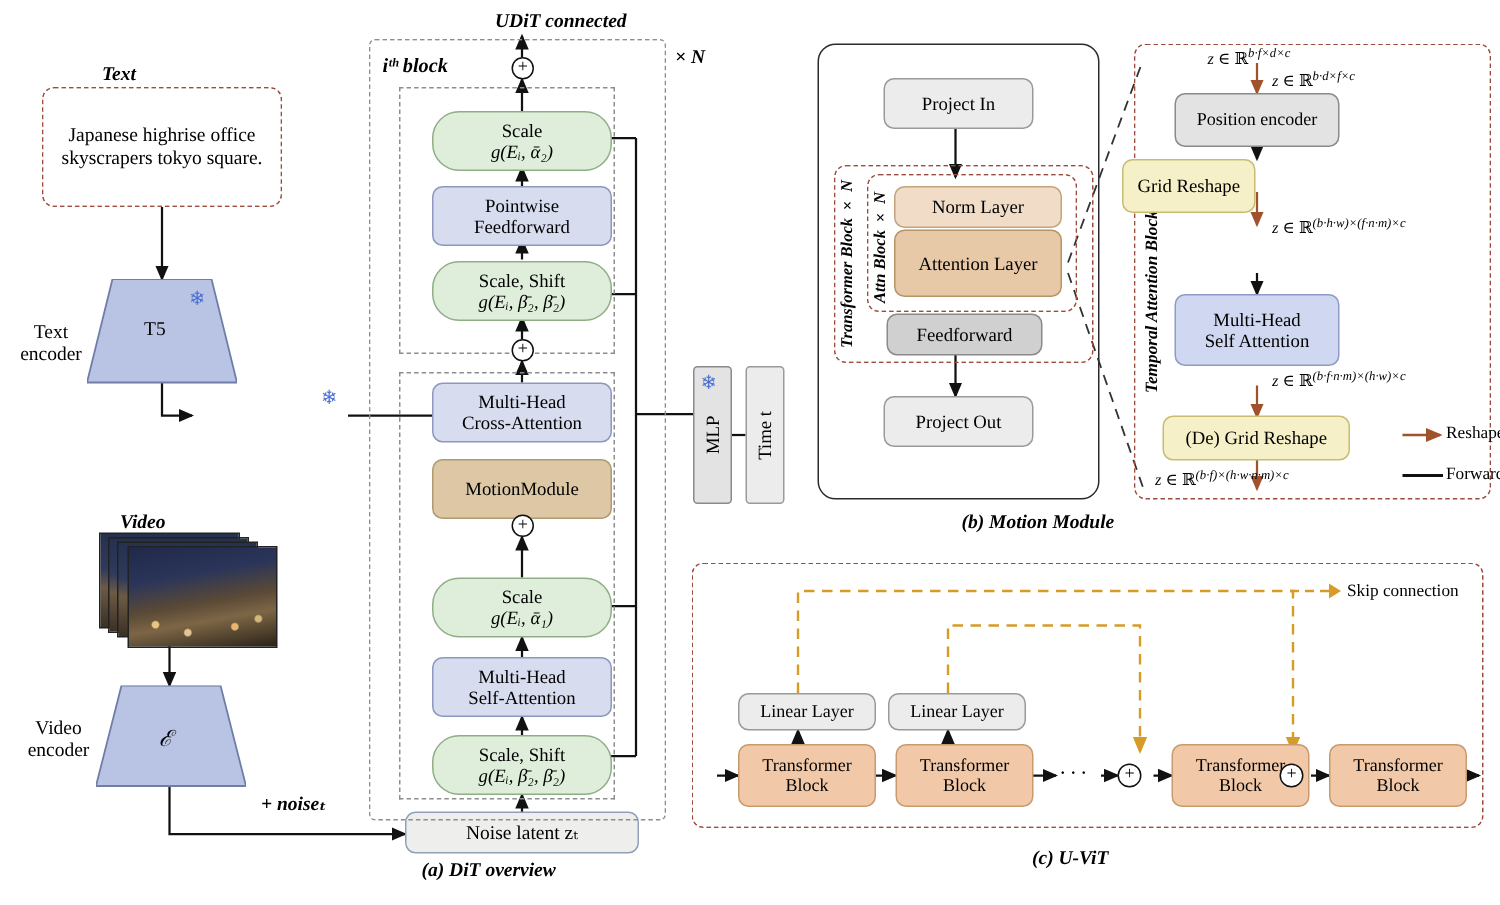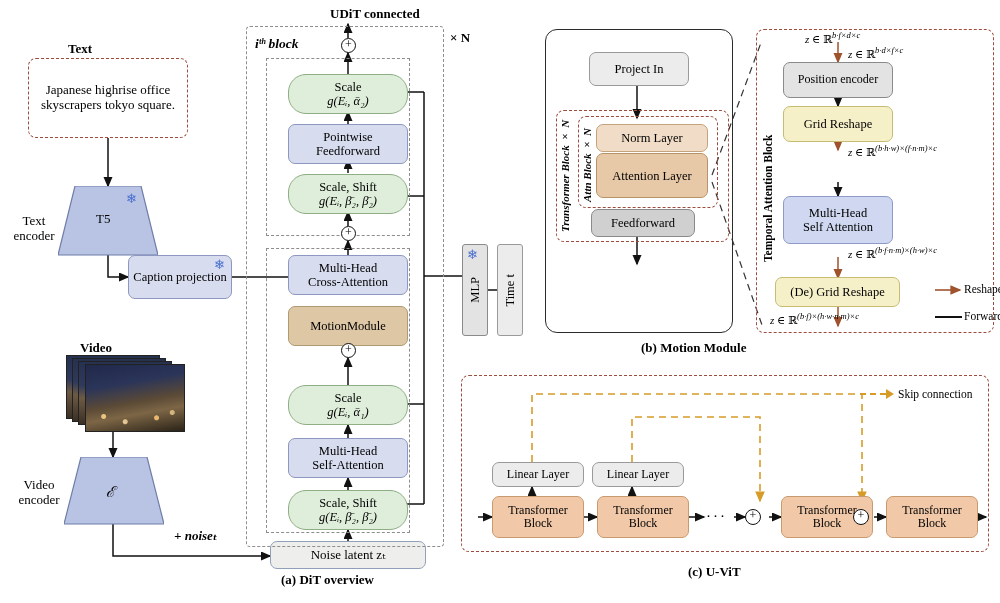--- a/index.html
+++ b/index.html
@@ -28,21 +28,21 @@
   .c-blue2{background:#cfd8f0;border:1px solid #8e9bc6;}
   .c-peach{background:#f2c9a8;border:1px solid #c99a6e;}
   .c-noise{background:#eeeeec;border:1px solid #8fa0b8;}
 
   
   .dash-red{border:1.6px dashed #9d4b3c;border-radius:8px;}
   .dash-grey{border:1.4px dashed #8d8d8d;}
   .solid-blk{border:1.6px solid #2b2b2b;border-radius:12px;}
 
   .lbl{position:absolute;white-space:nowrap;}
-  .bold{font-weight:bold;}
+  .bold{font-weight:bold;font-style:italic;}
   .ital{font-style:italic;}
   svg.ov{position:absolute;left:0;top:0;width:1000px;height:603px;overflow:visible;
         pointer-events:none;}
   .vert{writing-mode:vertical-rl;transform:rotate(180deg);}
   
   .vframe{position:absolute;width:92px;height:62px;border:1px solid #222;
           background:linear-gradient(#26304f 0%,#2f3a5c 38%,#6d5a44 58%,#3a3024 100%);}
   .vtop{background:
      radial-gradient(circle at 18% 78%, rgba(255,214,140,.85) 0 2px, transparent 3px),
      radial-gradient(circle at 40% 86%, rgba(255,226,170,.8) 0 2px, transparent 3px),
@@ -166,23 +166,20 @@
   <span>Japanese highrise office skyscrapers tokyo square.</span>
 </div>
 
 <svg class="abs" style="left:58px;top:186px;width:100px;height:70px;">
   <polygon points="17,0 83,0 100,69 0,69" fill="#b9c4e4" stroke="#6f7da8" stroke-width="1.2"></polygon>
 </svg>
 <div class="lbl" style="left:96px;top:211px;font-size:13px;">T5</div>
 <div class="snow" style="left:126px;top:192px;">❄</div>
 <div class="lbl" style="left:12px;top:214px;font-size:13px;text-align:center;width:44px;white-space:normal;line-height:1.15;">Text encoder</div>
 
-<div class="box rnd c-blue" style="left:128px;top:255px;width:104px;height:44px;font-size:12.5px;">
-  <span style="white-space:normal;line-height:1.15;">Caption projection</span>
-</div>
 <div class="snow" style="left:214px;top:258px;">❄</div>
 
 <div class="lbl bold" style="left:80px;top:340px;font-size:13px;">Video</div>
 <div class="vframe" style="left:66px;top:355px;"></div>
 <div class="vframe" style="left:72px;top:358px;"></div>
 <div class="vframe" style="left:78px;top:361px;"></div>
 <div class="vframe vtop" style="left:85px;top:364px;width:98px;height:66px;"></div>
 
 <svg class="abs" style="left:64px;top:457px;width:100px;height:68px;">
   <polygon points="17,0 83,0 100,67 0,67" fill="#b9c4e4" stroke="#6f7da8" stroke-width="1.2"></polygon>
@@ -271,37 +268,40 @@
 
 <div class="box rnd c-tan2" style="left:596px;top:153px;width:112px;height:45px;font-size:12.5px;">
   <span>Attention Layer</span>
 </div>
 <div class="box rnd c-tanlite" style="left:596px;top:124px;width:112px;height:28px;font-size:12.5px;">
   <span>Norm Layer</span>
 </div>
 <div class="box rnd c-grey2" style="left:591px;top:209px;width:104px;height:28px;font-size:12.5px;">
   <span>Feedforward</span>
 </div>
+<div class="box rnd c-greylite" style="left:589px;top:264px;width:100px;height:34px;font-size:12.5px;">
+  <span>Project  Out</span>
+</div>
 
 <div class="lbl bold" style="left:641px;top:340px;font-size:13px;">(b) Motion Module</div>
 
 <div class="abs dash-red" style="left:756px;top:29px;width:238px;height:304px;"></div>
 <div class="lbl vert bold" style="left:762px;top:52px;font-size:11.5px;height:210px;">Temporal Attention Block</div>
 
 <div class="lbl" style="left:805px;top:30px;font-size:11px;">
   <span style="font-style:italic;">z</span> ∈ ℝ<sup style="font-style:italic;font-size:8.5px;">b·f×d×c</sup>
 </div>
 <div class="lbl" style="left:848px;top:45px;font-size:11px;">
   <span style="font-style:italic;">z</span> ∈ ℝ<sup style="font-style:italic;font-size:8.5px;">b·d×f×c</sup>
 </div>
 
 <div class="box rnd c-grey" style="left:783px;top:62px;width:110px;height:36px;font-size:12px;">
   <span>Position encoder</span>
 </div>
-<div class="box rnd c-yellow" style="left:783px;top:106px;width:110px;height:36px;font-size:12.5px;">
+<div class="box rnd c-yellow" style="left:748px;top:106px;width:89px;height:36px;font-size:12.5px;">
   <span>Grid Reshape</span>
 </div>
 <div class="lbl" style="left:848px;top:143px;font-size:11px;">
   <span style="font-style:italic;">z</span> ∈ ℝ<sup style="font-style:italic;font-size:8.5px;">(b·h·w)×(f·n·m)×c</sup>
 </div>
 <div class="box rnd c-blue2" style="left:783px;top:196px;width:110px;height:48px;font-size:12.5px;flex-direction:column;">
   <span>Multi-Head</span>
   <span>Self Attention</span>
 </div>
 <div class="lbl" style="left:848px;top:245px;font-size:11px;text-align:center;">

